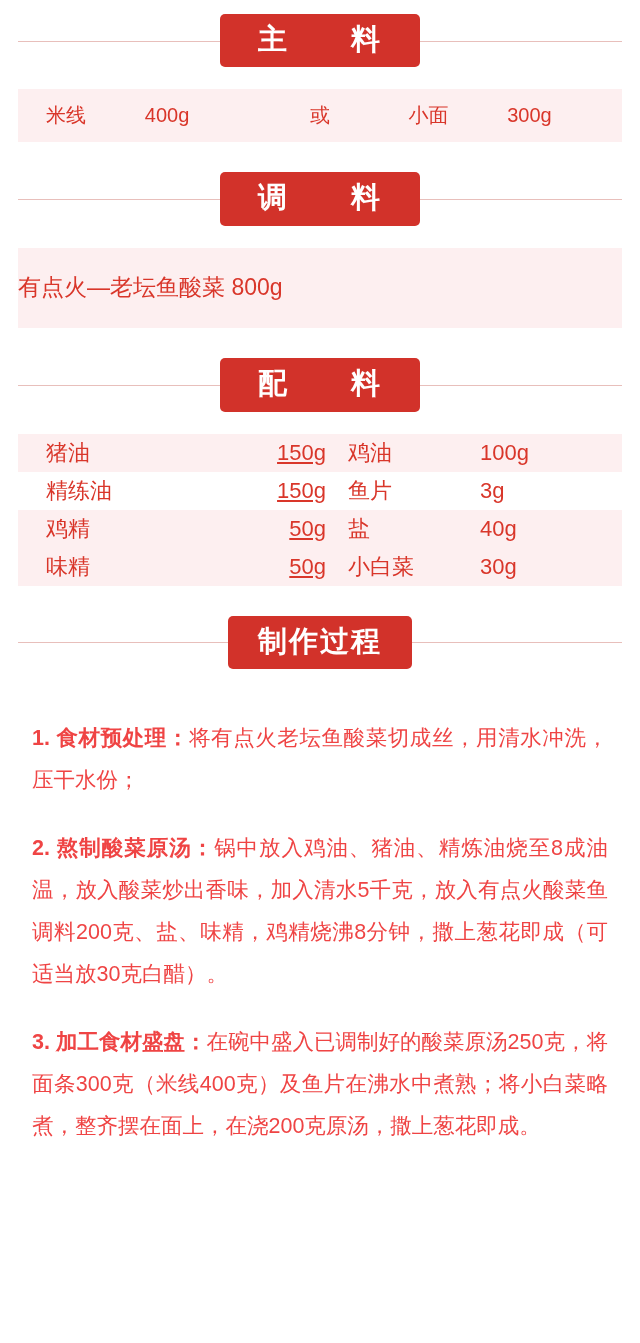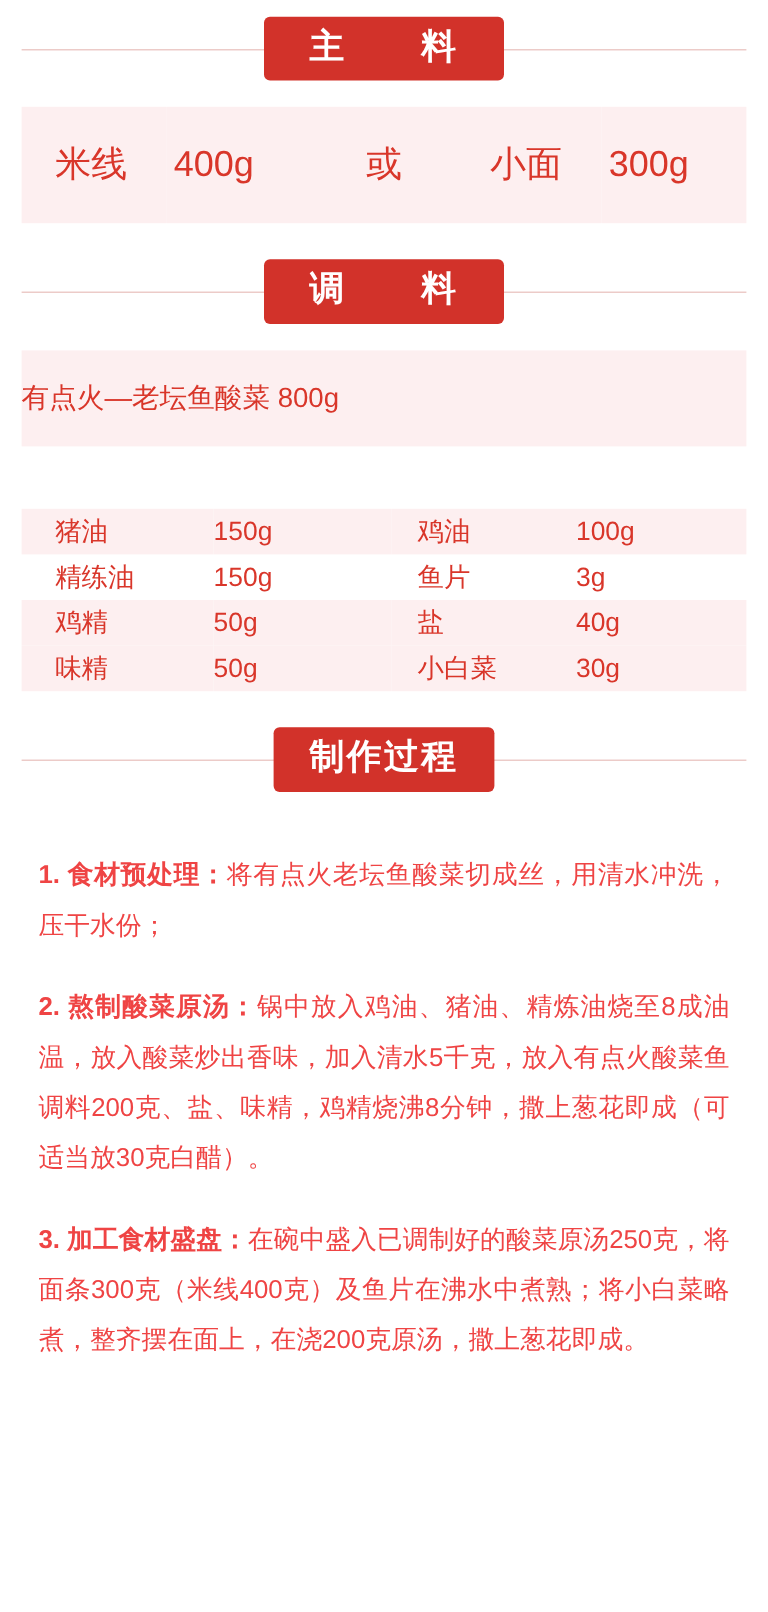--- a/index.html
+++ b/index.html
@@ -56,23 +56,23 @@
     padding-right: 26px;
   }
 
   
   table {
     border-collapse: collapse;
     width: 100%;
     table-layout: fixed;
   }
   td {
-    font-size: 30px;
+    font-size: 20px;
     color: #d9362a;
-    padding: 28px 0;
+    padding: 13px 0;
     vertical-align: middle;
     white-space: nowrap;
   }
   .row-shade {
     background: #fdeff0;
   }
 
   
   .tbl-main td.name { padding-left: 28px; text-align: left; }
   .tbl-main td.amt  { text-align: left; padding-left: 6px; }
@@ -88,21 +88,21 @@
     color: #d9362a;
     line-height: 1.85;
   }
 
   
   .tbl-acc td {
     font-size: 22px;
     padding: 4px 0;
   }
   .tbl-acc td.n1 { padding-left: 28px; text-align: left; width: 132px; }
-  .tbl-acc td.a1 { text-align: left; width: 148px; }
+  .tbl-acc td.a1 { text-align: right; width: 148px; text-decoration: underline; }
   .tbl-acc td.n2 { padding-left: 22px; text-align: left; width: 132px; }
   .tbl-acc td.a2 { text-align: left; }
 
   
   .steps {
     padding: 6px 14px 0 14px;
   }
   .step {
     font-size: 21.5px;
     line-height: 1.95;
@@ -144,20 +144,23 @@
   <div class="banner-wrap">
     <div class="banner">调　　料</div>
   </div>
   <div class="spacer-md"></div>
 
   <div class="season-block">
     <div class="season-line">有点火—老坛鱼酸菜 800g</div>
   </div>
 
   <div class="spacer-lg"></div>
+  <div class="banner-wrap">
+    <div class="banner">配　　料</div>
+  </div>
   <div class="spacer-md"></div>
 
   <table class="tbl-acc">
     <tbody>
         <tr class="row-shade">
       <td class="n1">猪油</td>
       <td class="a1">150g</td>
       <td class="n2">鸡油</td>
       <td class="a2">100g</td>
     </tr>

